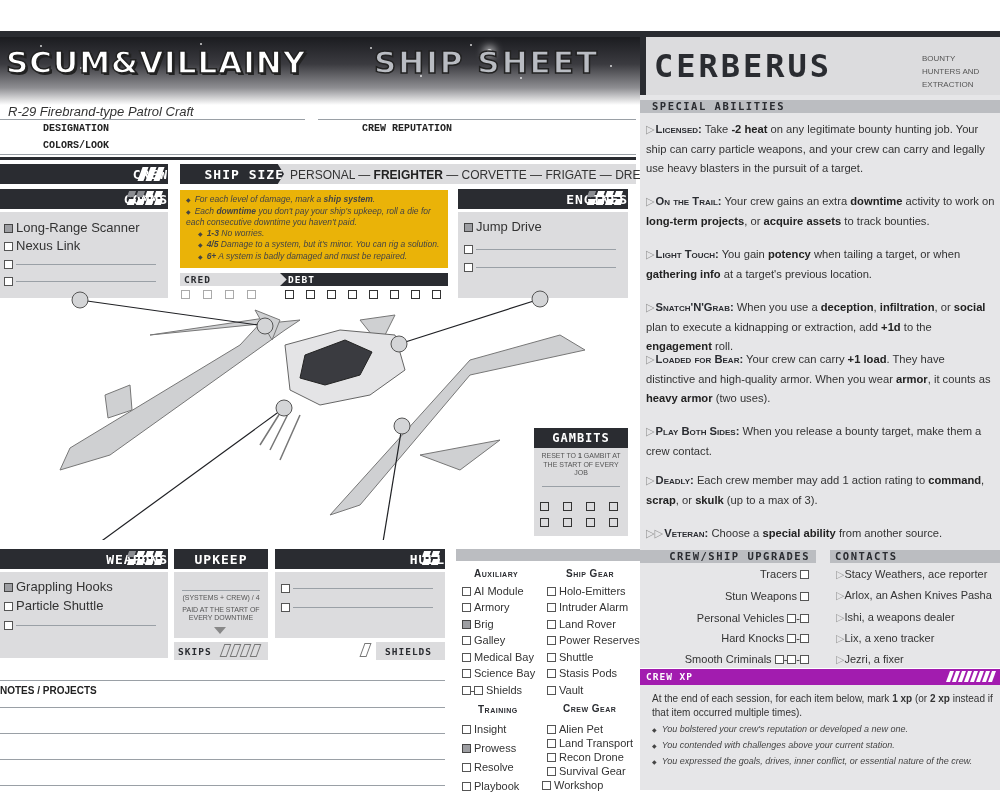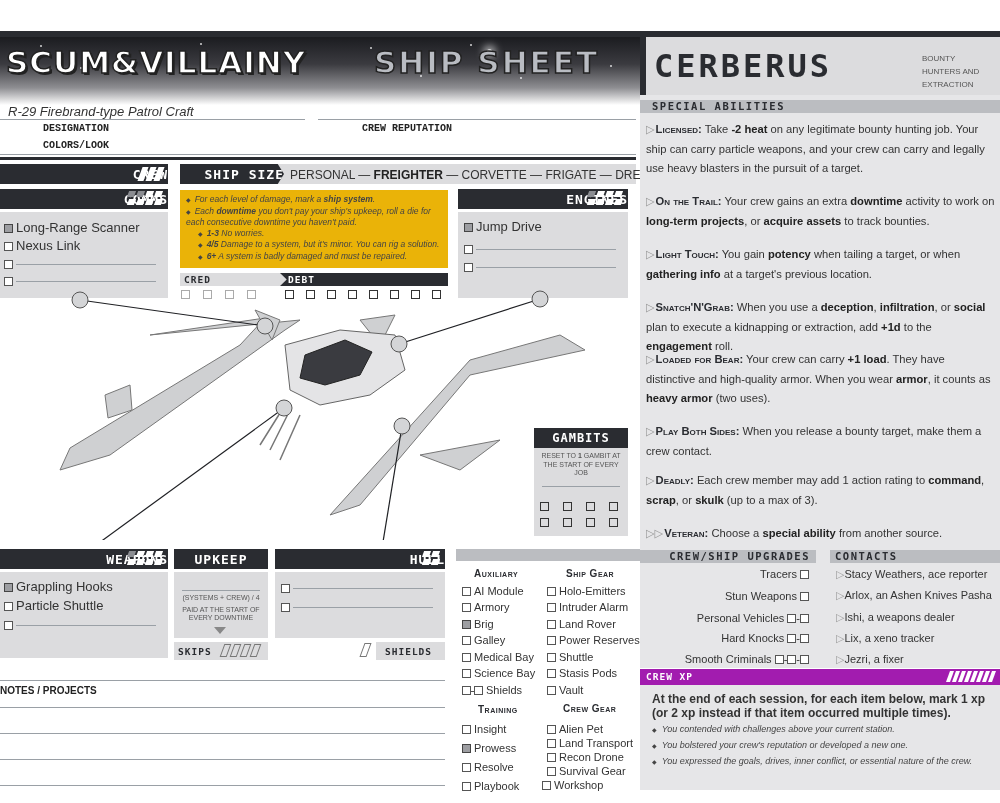--- a/index.html
+++ b/index.html
@@ -75,21 +75,21 @@
   .ability .nm { font-variant: small-caps; font-weight: bold; color: #2a2c31; }
   .ability b { color: #222; }
 
   #upgrades-panel { left: 640px; top: 550px; width: 360px; height: 118px; background: #e6e6e8; }
   .upg { position: absolute; right: 188px; font-size: 11px; color: #333; text-align: right; white-space: nowrap; font-family: "Liberation Sans", sans-serif; }
   .contact { position: absolute; left: 836px; font-size: 11px; color: #333; white-space: nowrap; font-family: "Liberation Sans", sans-serif; }
   .contact .tri { color: #999; }
 
   #xp-h { left: 640px; top: 669px; width: 360px; height: 16px; background: #a21caf; color: #fff; font-size: 9.5px; padding: 2px 0 0 6px; }
   #xp-panel { left: 640px; top: 685px; width: 360px; height: 105px; background: #e6e6e8; }
-  #xp-intro { left: 652px; top: 692px; width: 344px; font-size: 12px; line-height: 14px; color: #333; font-family: "Liberation Sans", sans-serif; font-weight: bold; }
+  #xp-intro { left: 652px; top: 692px; width: 344px; font-size: 10px; line-height: 14px; color: #333; font-family: "Liberation Sans", sans-serif; }
   #xp-list { left: 652px; top: 722px; width: 346px; list-style: none; font-size: 9px; font-style: italic; line-height: 15px; color: #444; font-family: "Liberation Sans", sans-serif; }
   #xp-list li::before { content: "\25C6"; font-size: 6px; margin-right: 5px; font-style: normal; }
 
   
   #mid-bar { left: 456px; top: 549px; width: 184px; height: 12px; background: #bbbdc1; }
   .col-h { position: absolute; font-size: 10px; font-weight: bold; font-variant: small-caps; color: #2a2c31; font-family: "Liberation Sans", sans-serif; letter-spacing: .5px; }
   .gear { position: absolute; font-size: 11px; color: #333; white-space: nowrap; font-family: Liberation Sans, sans-serif; }
 
   
   #notes-label { left: 0; top: 685px; font-size: 10px; font-weight: bold; color: #222; font-family: "Liberation Sans", sans-serif; }
@@ -390,16 +390,16 @@
       <i style="height:11px;width:4px"></i>
       <i style="height:11px;width:4px"></i>
       <i style="height:11px;width:4px"></i>
       <i style="height:11px;width:4px"></i>
       <i style="height:11px;width:4px"></i>
   </span>
 </div>
 <div class="abs" id="xp-panel"></div>
 <div class="abs" id="xp-intro"><span>At the end of each session, for each item below, mark </span><b>1 xp</b><span> (or </span><b>2 xp</b><span> instead if that item occurred multiple times).</span></div>
 <ul class="abs" id="xp-list">
+  <li>You bolstered your crew's reputation or developed a new one.</li>
   <li>You contended with challenges above your current station.</li>
-  <li>You bolstered your crew's reputation or developed a new one.</li>
   <li>You expressed the goals, drives, inner conflict, or essential nature of the crew.</li>
 </ul>
 
 </body></html>

